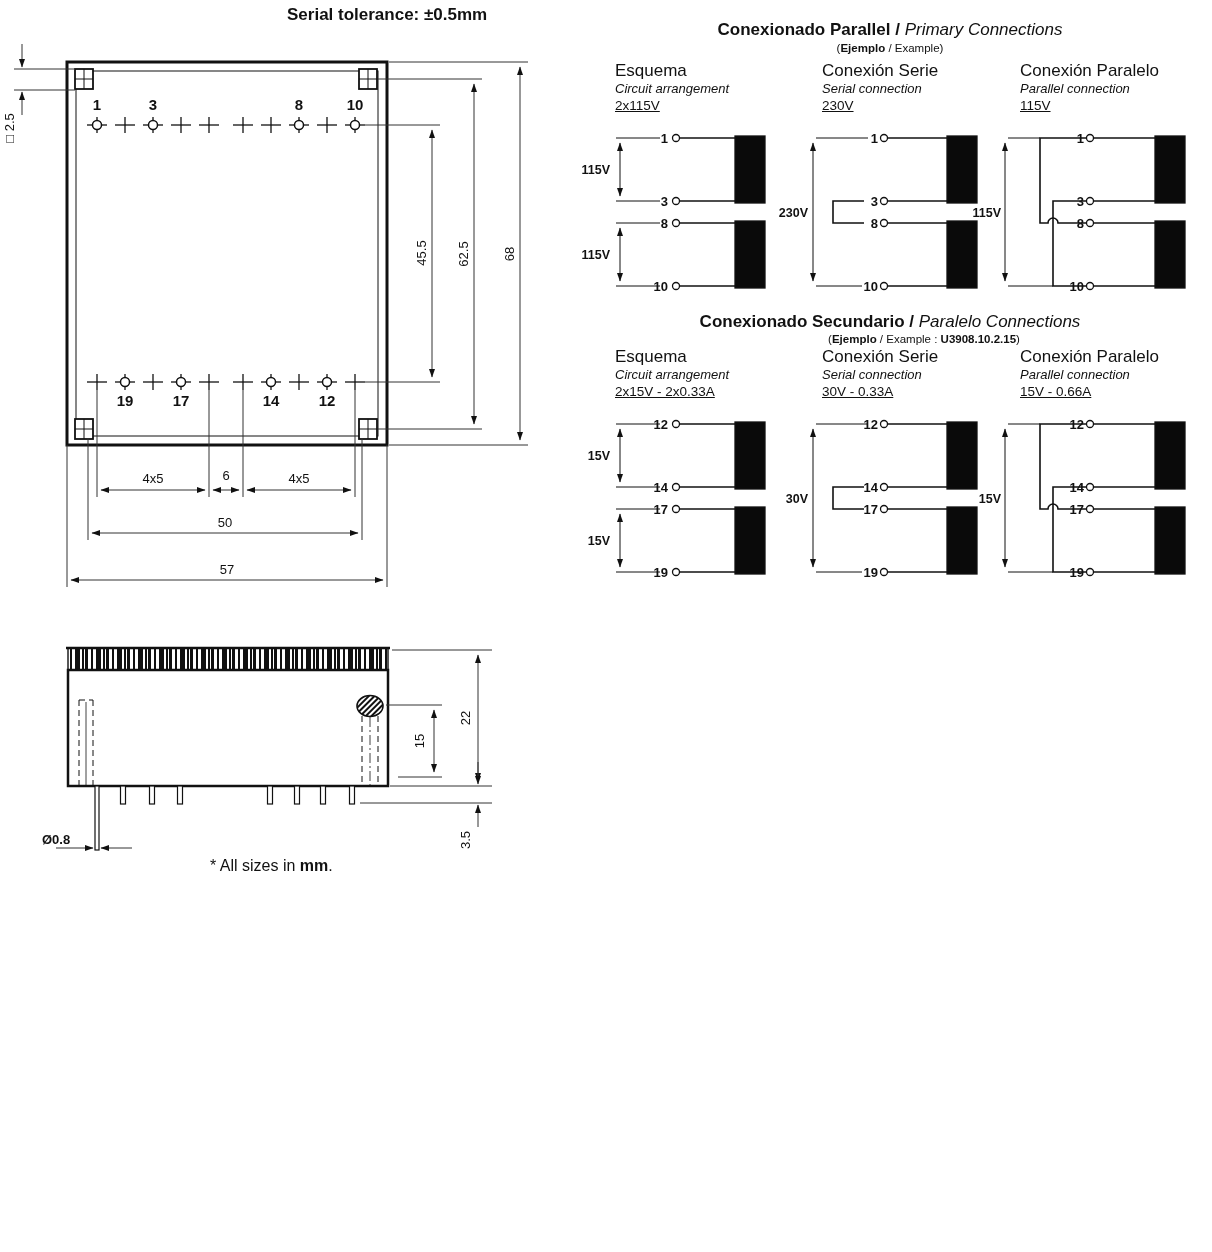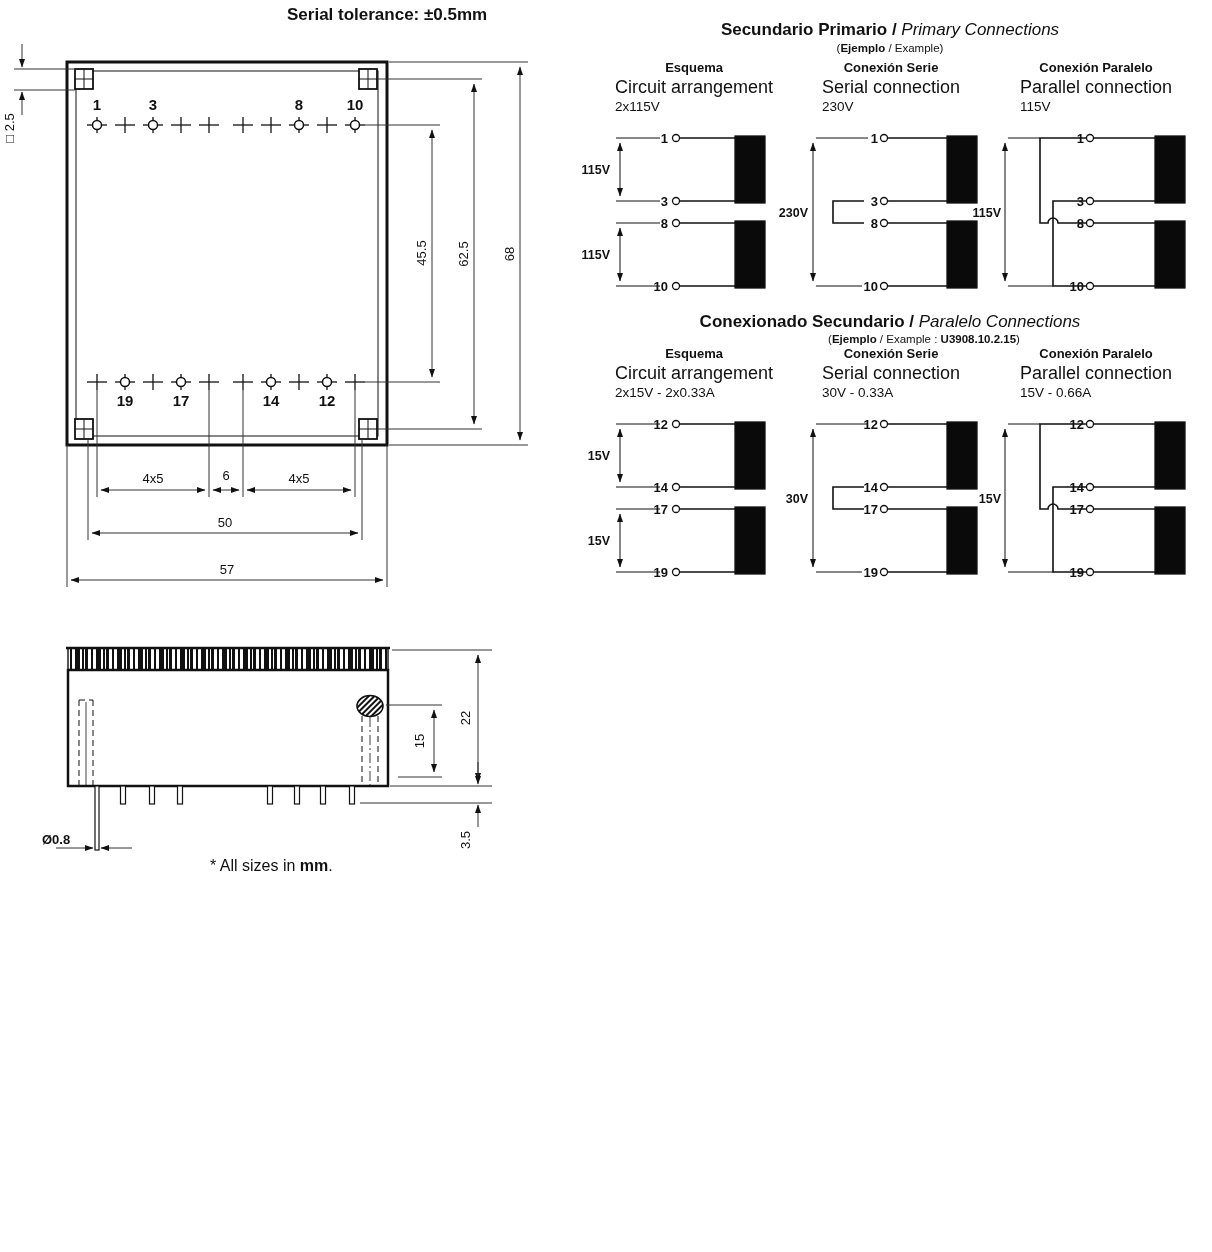--- a/index.html
+++ b/index.html
@@ -8,23 +8,23 @@
   svg{position:absolute;overflow:visible;}
   svg text{font-family:"Liberation Sans",sans-serif;fill:#111;}
   .main-title{font-size:17px;font-weight:bold;white-space:nowrap;}
   .section-title{width:620px;text-align:center;font-size:17px;white-space:nowrap;}
   .section-title .t-es{font-weight:bold;}
   .section-title .t-en{font-style:italic;font-weight:400;}
   .section-sub{width:620px;text-align:center;font-size:11.5px;white-space:nowrap;}
   .section-sub .b{font-weight:bold;margin-top:20px;}
   .section-sub .i{}
   .colhead{line-height:1.25;white-space:nowrap;}
-  .colhead .nm{font-weight:bold;font-size:13px;text-align:center;}
-  .colhead .sub{font-size:18px;}
-  .colhead .val{font-size:13.5px;}
+  .colhead .nm{font-weight:normal;font-size:17px;}
+  .colhead .sub{font-style:italic;font-size:13px;}
+  .colhead .val{font-size:13.5px;text-decoration:underline;}
   .note{font-size:16px;white-space:nowrap;}
   .note .b{font-weight:bold;}
   .pinlbl{font-size:15px;font-weight:bold;}
   .dimtxt{font-size:13px;}
   .dlbl{font-size:13px;font-weight:bold;}
   .vlbl{font-size:12.5px;font-weight:bold;}
 </style>
 </head>
 <body>
 
@@ -239,21 +239,21 @@
   <g>
     <text class="dimtxt" x="470" y="718" text-anchor="middle" transform="rotate(-90 470 718)">22</text>
     <text class="dimtxt" x="424" y="741" text-anchor="middle" transform="rotate(-90 424 741)">15</text>
     <text class="dimtxt" x="470" y="840" text-anchor="middle" transform="rotate(-90 470 840)">3.5</text>
     <text class="dlbl" x="42" y="844">Ø0.8</text>
   </g>
 </svg>
 
 <div class="abs note" style="left:210px;top:857px;"><span>* All sizes in </span><span class="b">mm</span><span>.</span></div>
 
-<div class="abs section-title" style="left:580px;top:20px;"><span class="t-es">Secundario Primario</span><span class="t-es"> / </span><span class="t-en">Primary Connections</span></div>
+<div class="abs section-title" style="left:580px;top:20px;"><span class="t-es">Conexionado Parallel</span><span class="t-es"> / </span><span class="t-en">Primary Connections</span></div>
 <div class="abs section-sub" style="left:580px;top:42px;"><span>(</span><span class="b">Ejemplo</span><span> / </span><span class="i">Example</span><span>)</span></div>
 
 <div class="abs colhead" style="left:615px;top:60px;">
   <div class="nm">Esquema</div>
   <div class="sub">Circuit arrangement</div>
   <div class="val">2x115V</div>
 </div>
 <div class="abs colhead" style="left:822px;top:60px;">
   <div class="nm">Conexión Serie</div>
   <div class="sub">Serial connection</div>

